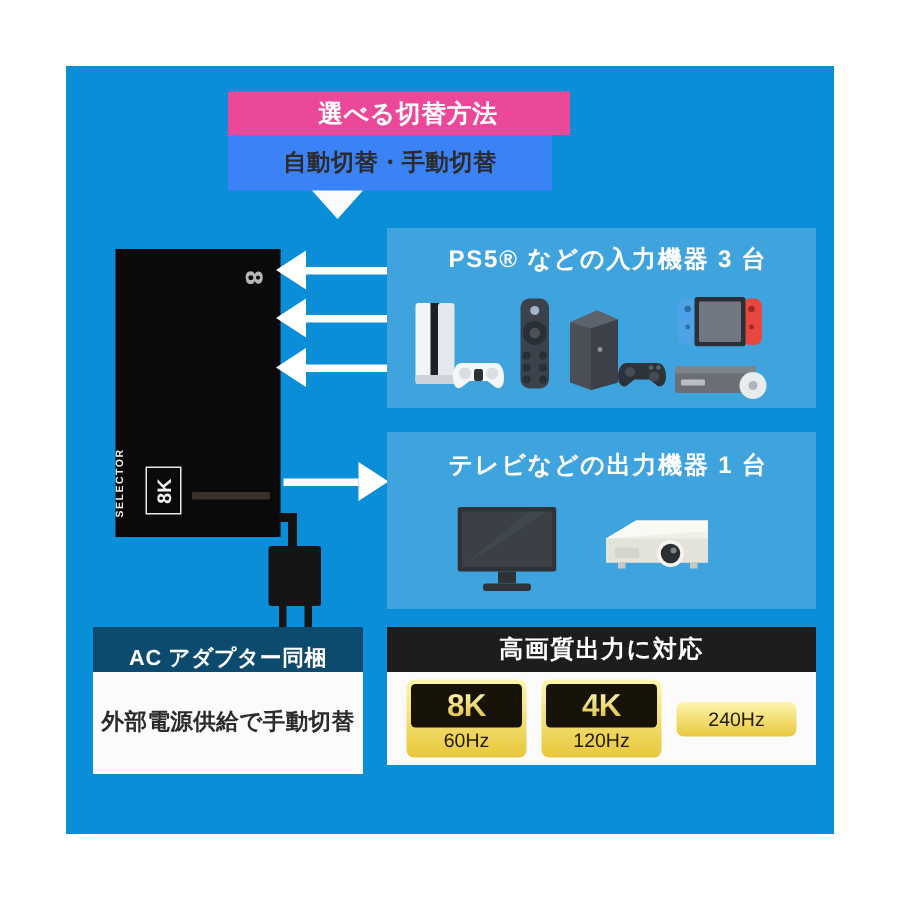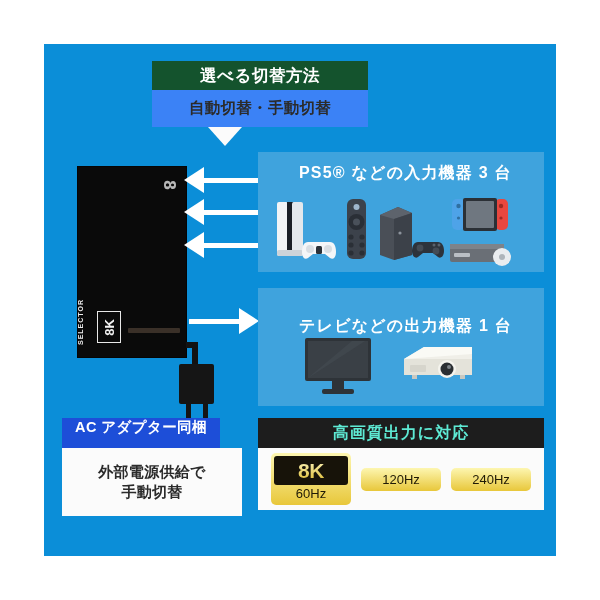--- a/index.html
+++ b/index.html
@@ -7,21 +7,21 @@
        font-family:"Liberation Sans","DejaVu Sans",sans-serif;}
 
   
   #canvas{position:relative;width:600px;height:600px;background:#ffffff;}
 
   .panel{position:absolute;left:44px;top:44px;width:512px;height:512px;
          background:#0b8ed8;overflow:hidden;}
 
   
   .top-head{position:absolute;left:152px;top:61px;width:216px;height:29px;
-            background:#14532d;display:flex;align-items:center;justify-content:center;}
+            background:#ec4899;display:flex;align-items:center;justify-content:center;padding-left:12px;}
   .top-head span{color:#ffffff;font-size:16.5px;font-weight:bold;letter-spacing:.5px;}
 
   .top-sub{position:absolute;left:152px;top:90px;width:216px;height:37px;
            background:#3b82f6;display:flex;align-items:center;justify-content:center;}
   .top-sub span{color:#2b2b2b;font-size:15.5px;font-weight:bold;letter-spacing:.3px;}
 
   .down-tri{position:absolute;left:208px;top:127px;width:0;height:0;
             border-left:17px solid transparent;border-right:17px solid transparent;
             border-top:19px solid #fbfbfb;}
 
@@ -58,33 +58,33 @@
             transform:rotate(-90deg);display:block;}
   #switcher .port{position:absolute;right:6px;bottom:24px;width:52px;height:5px;
             background:#3a3028;border-radius:1px;}
 
   
   .cable-v{position:absolute;background:#121212;}
   #adapter{position:absolute;left:179px;top:364px;width:35px;height:40px;background:#151515;border-radius:2px;}
   .prong{position:absolute;width:5px;height:14px;background:#151515;}
 
   
-  .ac-head{position:absolute;left:62px;top:418px;width:158px;height:30px;
-           background:#1d4ed8;display:flex;align-items:flex-start;justify-content:center;}
+  .ac-head{position:absolute;left:62px;top:418px;width:180px;height:30px;
+           background:#0c4a6e;display:flex;align-items:flex-end;justify-content:center;}
   .ac-head span{color:#ffffff;font-size:14.5px;font-weight:bold;letter-spacing:.4px;}
   .ac-body{position:absolute;left:62px;top:448px;width:180px;height:68px;
-           background:#fbfbfb;display:flex;flex-direction:column;
+           background:#fbfbfb;display:flex;
            align-items:center;justify-content:center;line-height:1.35;}
   .ac-body span{color:#2b2b2b;font-size:15px;font-weight:bold;letter-spacing:.3px;}
   .note{position:absolute;left:62px;top:524px;color:#ffffff;font-size:12.5px;font-weight:bold;letter-spacing:.2px;}
 
   
   .q-head{position:absolute;left:258px;top:418px;width:286px;height:30px;
           background:#1d1d1d;display:flex;align-items:center;justify-content:center;}
-  .q-head span{color:#5eead4;font-size:16px;font-weight:bold;letter-spacing:1px;}
+  .q-head span{color:#ffffff;font-size:16px;font-weight:bold;letter-spacing:1px;}
   .q-body{position:absolute;left:258px;top:448px;width:286px;height:62px;
           background:#fbfbfb;display:flex;align-items:center;justify-content:center;gap:10px;}
   .qbadge{width:80px;border-radius:5px;overflow:hidden;
           background:linear-gradient(#fdf6b0,#e8c73a);padding:3px;box-sizing:border-box;}
   .qbadge .top{background:#171309;border-radius:3px;height:29px;
           display:flex;align-items:center;justify-content:center;}
   .qbadge .top b{font-size:21px;font-weight:bold;letter-spacing:-.5px;
           background:linear-gradient(#fff9c4,#d8b62a);-webkit-background-clip:text;
           background-clip:text;color:transparent;}
   .qbadge .bot{height:17px;display:flex;align-items:center;justify-content:center;}
@@ -194,21 +194,21 @@
 
   <svg class="dev" style="left:450px;top:240px;" width="70" height="26" viewBox="0 0 70 26">
     <rect x="0" y="4" width="54" height="18" rx="2" fill="#6a6f76"></rect>
     <rect x="0" y="4" width="54" height="5" fill="#7d838a"></rect>
     <rect x="4" y="13" width="16" height="4" rx="1" fill="#babfc5"></rect>
     <circle cx="52" cy="17" r="9" fill="#e9ecef"></circle>
     <circle cx="52" cy="17" r="3" fill="#aeb4ba"></circle>
   </svg>
 
   <div class="card" id="card-output"></div>
-  <div class="card-title" style="left:278px;top:316px;">テレビなどの出力機器 1 台</div>
+  <div class="card-title" style="left:278px;top:300px;">テレビなどの出力機器 1 台</div>
 
   <svg class="dev" style="left:305px;top:338px;" width="66" height="56" viewBox="0 0 66 56">
     <rect x="0" y="0" width="66" height="43" rx="2" fill="#2e3338"></rect>
     <rect x="3" y="3" width="60" height="37" fill="#3a4046"></rect>
     <polygon points="3,40 47,3 60,3 3,40" fill="#464d54" opacity=".55"></polygon>
     <rect x="27" y="43" width="12" height="8" fill="#2e3338"></rect>
     <rect x="17" y="51" width="32" height="5" rx="2" fill="#2e3338"></rect>
   </svg>
 
   <svg class="dev" style="left:398px;top:345px;" width="76" height="44" viewBox="0 0 76 44">
@@ -237,20 +237,23 @@
   <div class="q-body">
     <div class="qbadge" id="q-8k">
       <div class="top">
         <b>8K</b>
       </div>
       <div class="bot">
         <b>60Hz</b>
       </div>
     </div>
     <div class="qbadge" id="q-4k">
+      <div class="top">
+        <b>4K</b>
+      </div>
       <div class="bot">
         <b>120Hz</b>
       </div>
     </div>
     <div class="qbadge" id="q-1080">
       <div class="bot">
         <b>240Hz</b>
       </div>
     </div>
   </div>

